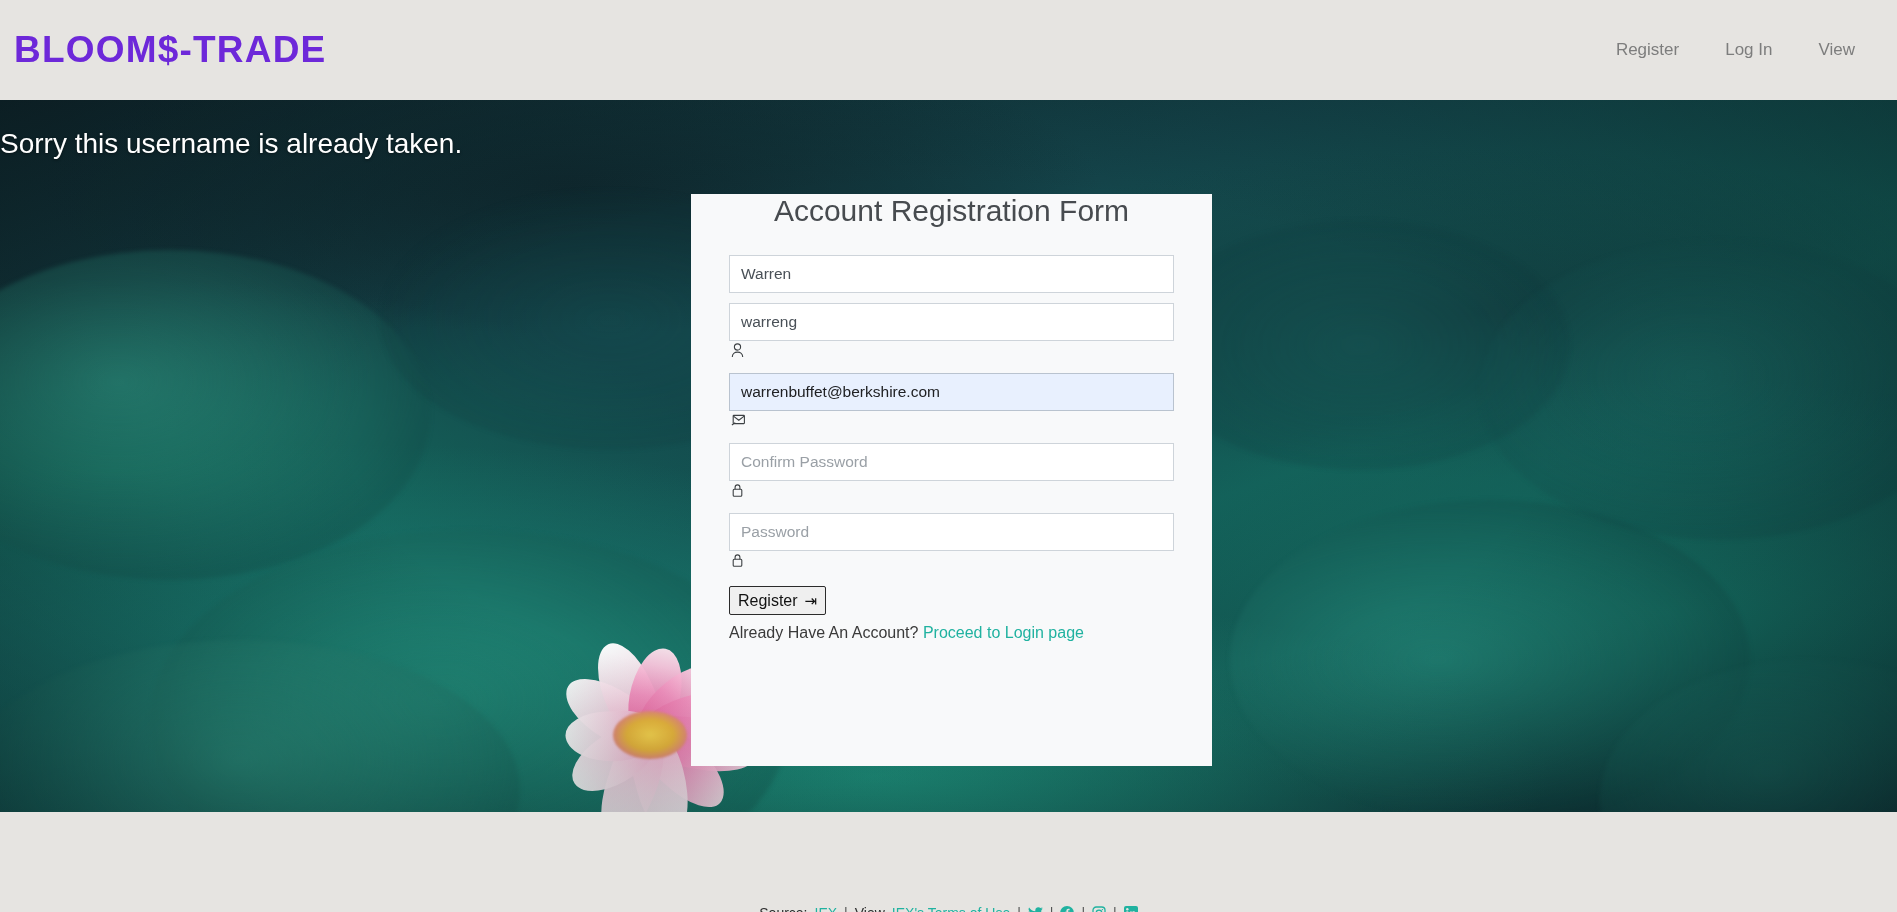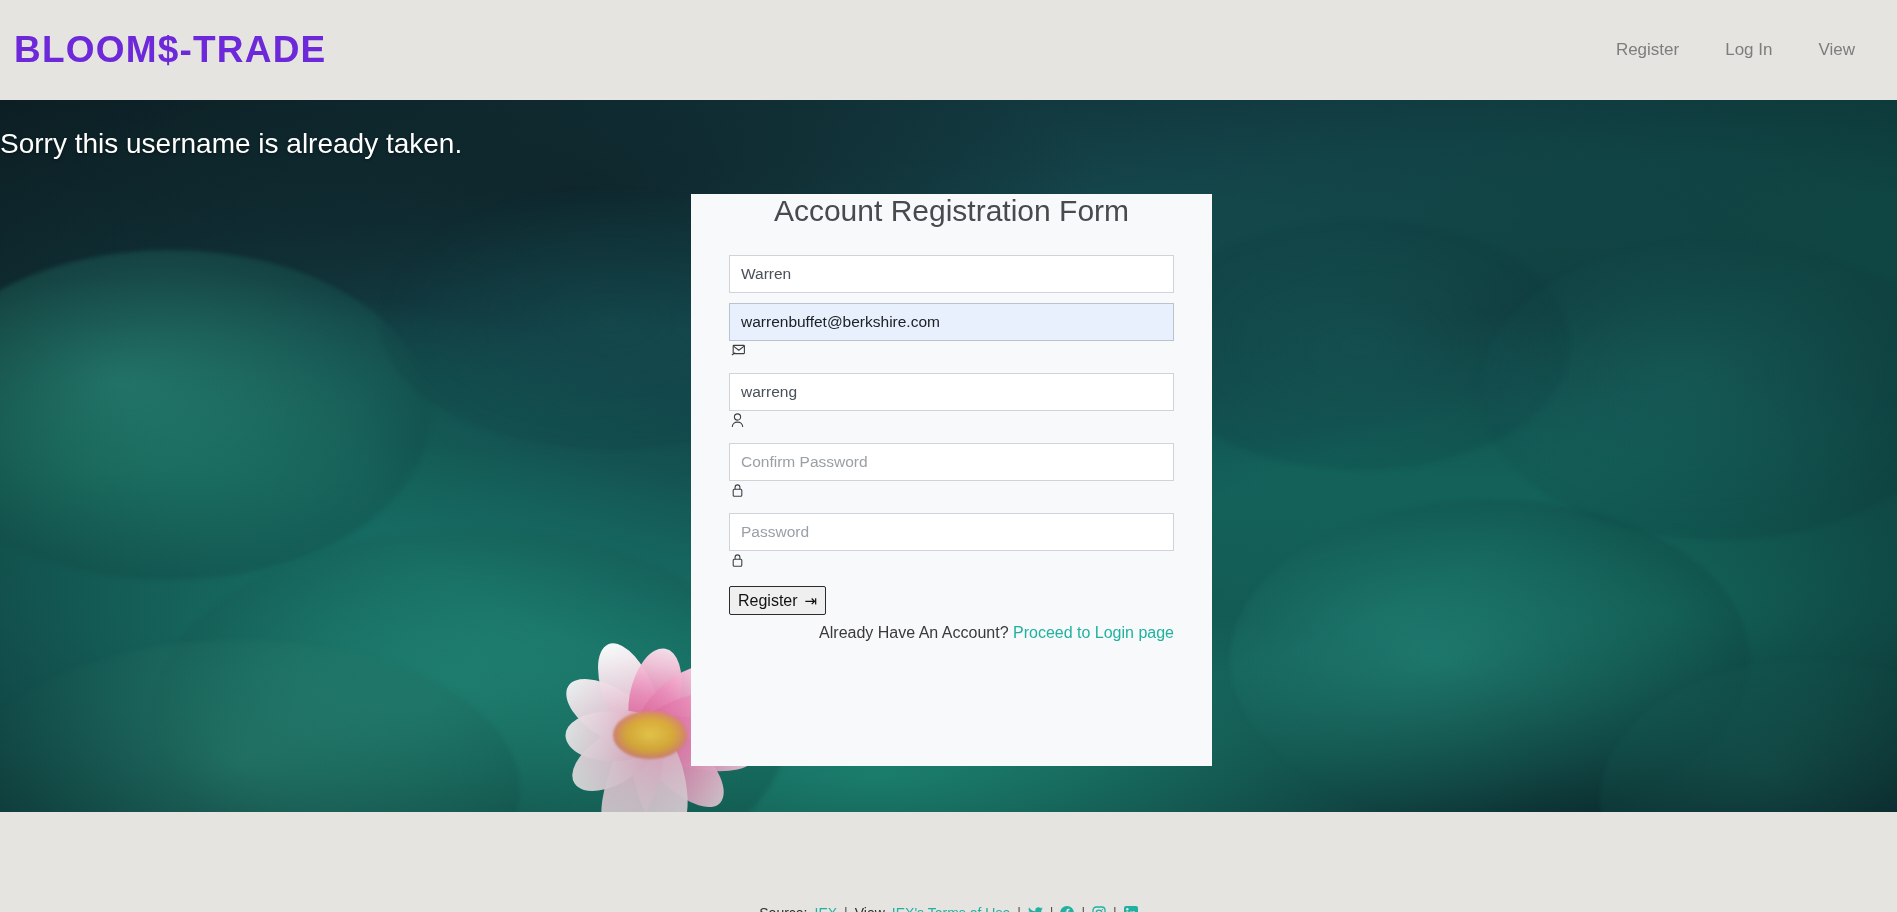--- a/index.html
+++ b/index.html
@@ -169,21 +169,20 @@
     color: #111111;
     font-family: "Liberation Sans", sans-serif;
     cursor: pointer;
   }
   .btn-arrow { font-size: 15px; line-height: 1; }
 
   .login-line {
     margin-top: 9px;
     font-size: 16px;
     color: #3a3a3a;
-    text-align: right;
   }
   .login-link {
     color: #20b2a0;
     text-decoration: none;
   }
 
   
   .footer {
     position: absolute; left: 0; top: 812px;
     width: 1897px; height: 100px;
@@ -248,36 +247,36 @@
     <h1 class="card-title">Account Registration Form</h1>
 
     <div class="form">
 
       <div class="field-row">
         <input class="field" type="text" value="Warren" style="">
       </div>
 
 
       <div class="field-row">
+        <input class="field" type="text" value="warreng" style="">
+        <span class="hint-icon">
+          <svg width="13" height="15" viewBox="0 0 13 15" fill="none" stroke="currentColor" stroke-width="1.1">
+            <circle cx="6.5" cy="4" r="3.1"></circle>
+            <path d="M1.3 14c0-3 2.3-4.9 5.2-4.9S11.7 11 11.7 14"></path>
+          </svg>
+        </span>
+      </div>
+
+      <div class="field-row">
         <input class="field autofilled" type="text" value="warrenbuffet@berkshire.com" style="">
         <span class="hint-icon">
           <svg width="15" height="13" viewBox="0 0 15 13" fill="none" stroke="currentColor" stroke-width="1.1">
             <rect x="2.2" y="2.4" width="11.2" height="8.2" rx="0.6"></rect>
             <path d="M2.4 3.1l5.4 4.1 5.4-4.1"></path>
             <path d="M4.2 9.6L.9 12"></path>
-          </svg>
-        </span>
-      </div>
-
-      <div class="field-row">
-        <input class="field" type="text" value="warreng" style="">
-        <span class="hint-icon">
-          <svg width="13" height="15" viewBox="0 0 13 15" fill="none" stroke="currentColor" stroke-width="1.1">
-            <circle cx="6.5" cy="4" r="3.1"></circle>
-            <path d="M1.3 14c0-3 2.3-4.9 5.2-4.9S11.7 11 11.7 14"></path>
           </svg>
         </span>
       </div>
 
       <div class="field-row">
         <input class="field" type="password" placeholder="Confirm Password" style="">
         <span class="hint-icon">
           <svg width="13" height="15" viewBox="0 0 13 15" fill="none" stroke="currentColor" stroke-width="1.1">
             <rect x="2.2" y="6.2" width="8.6" height="7" rx="1"></rect>
             <path d="M4.1 6.2V4.3a2.4 2.4 0 0 1 4.8 0v1.9"></path>

